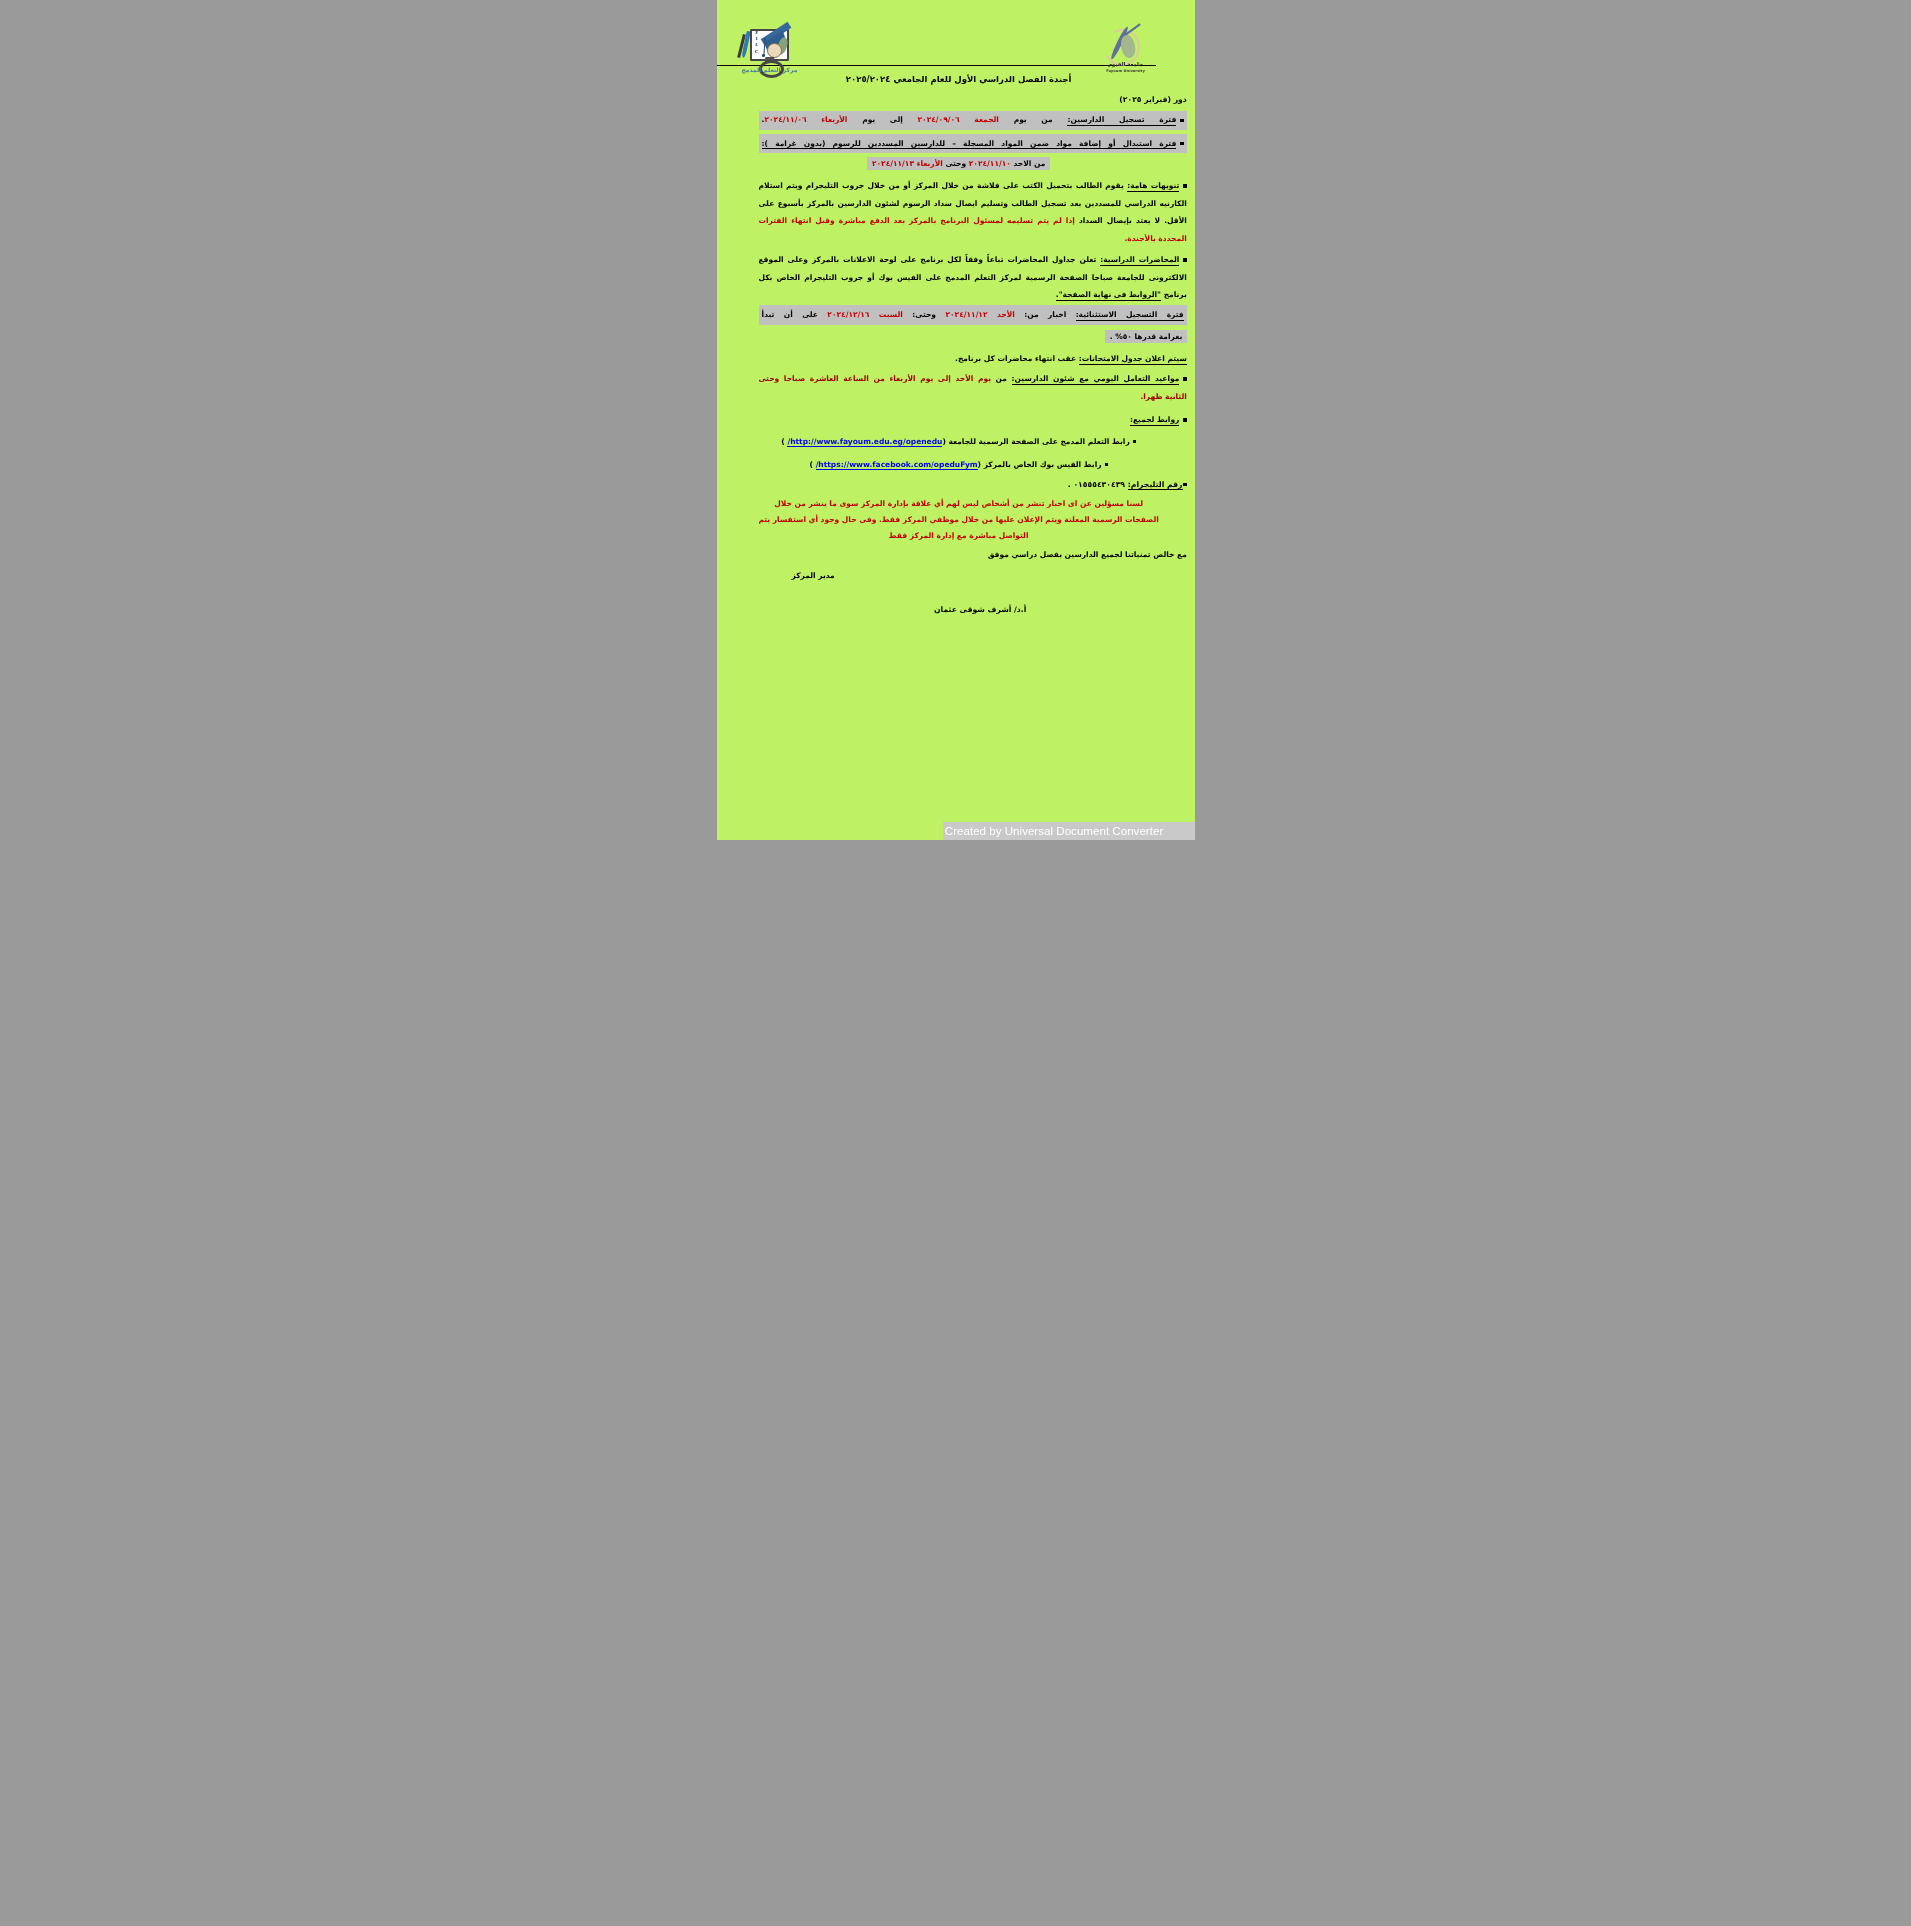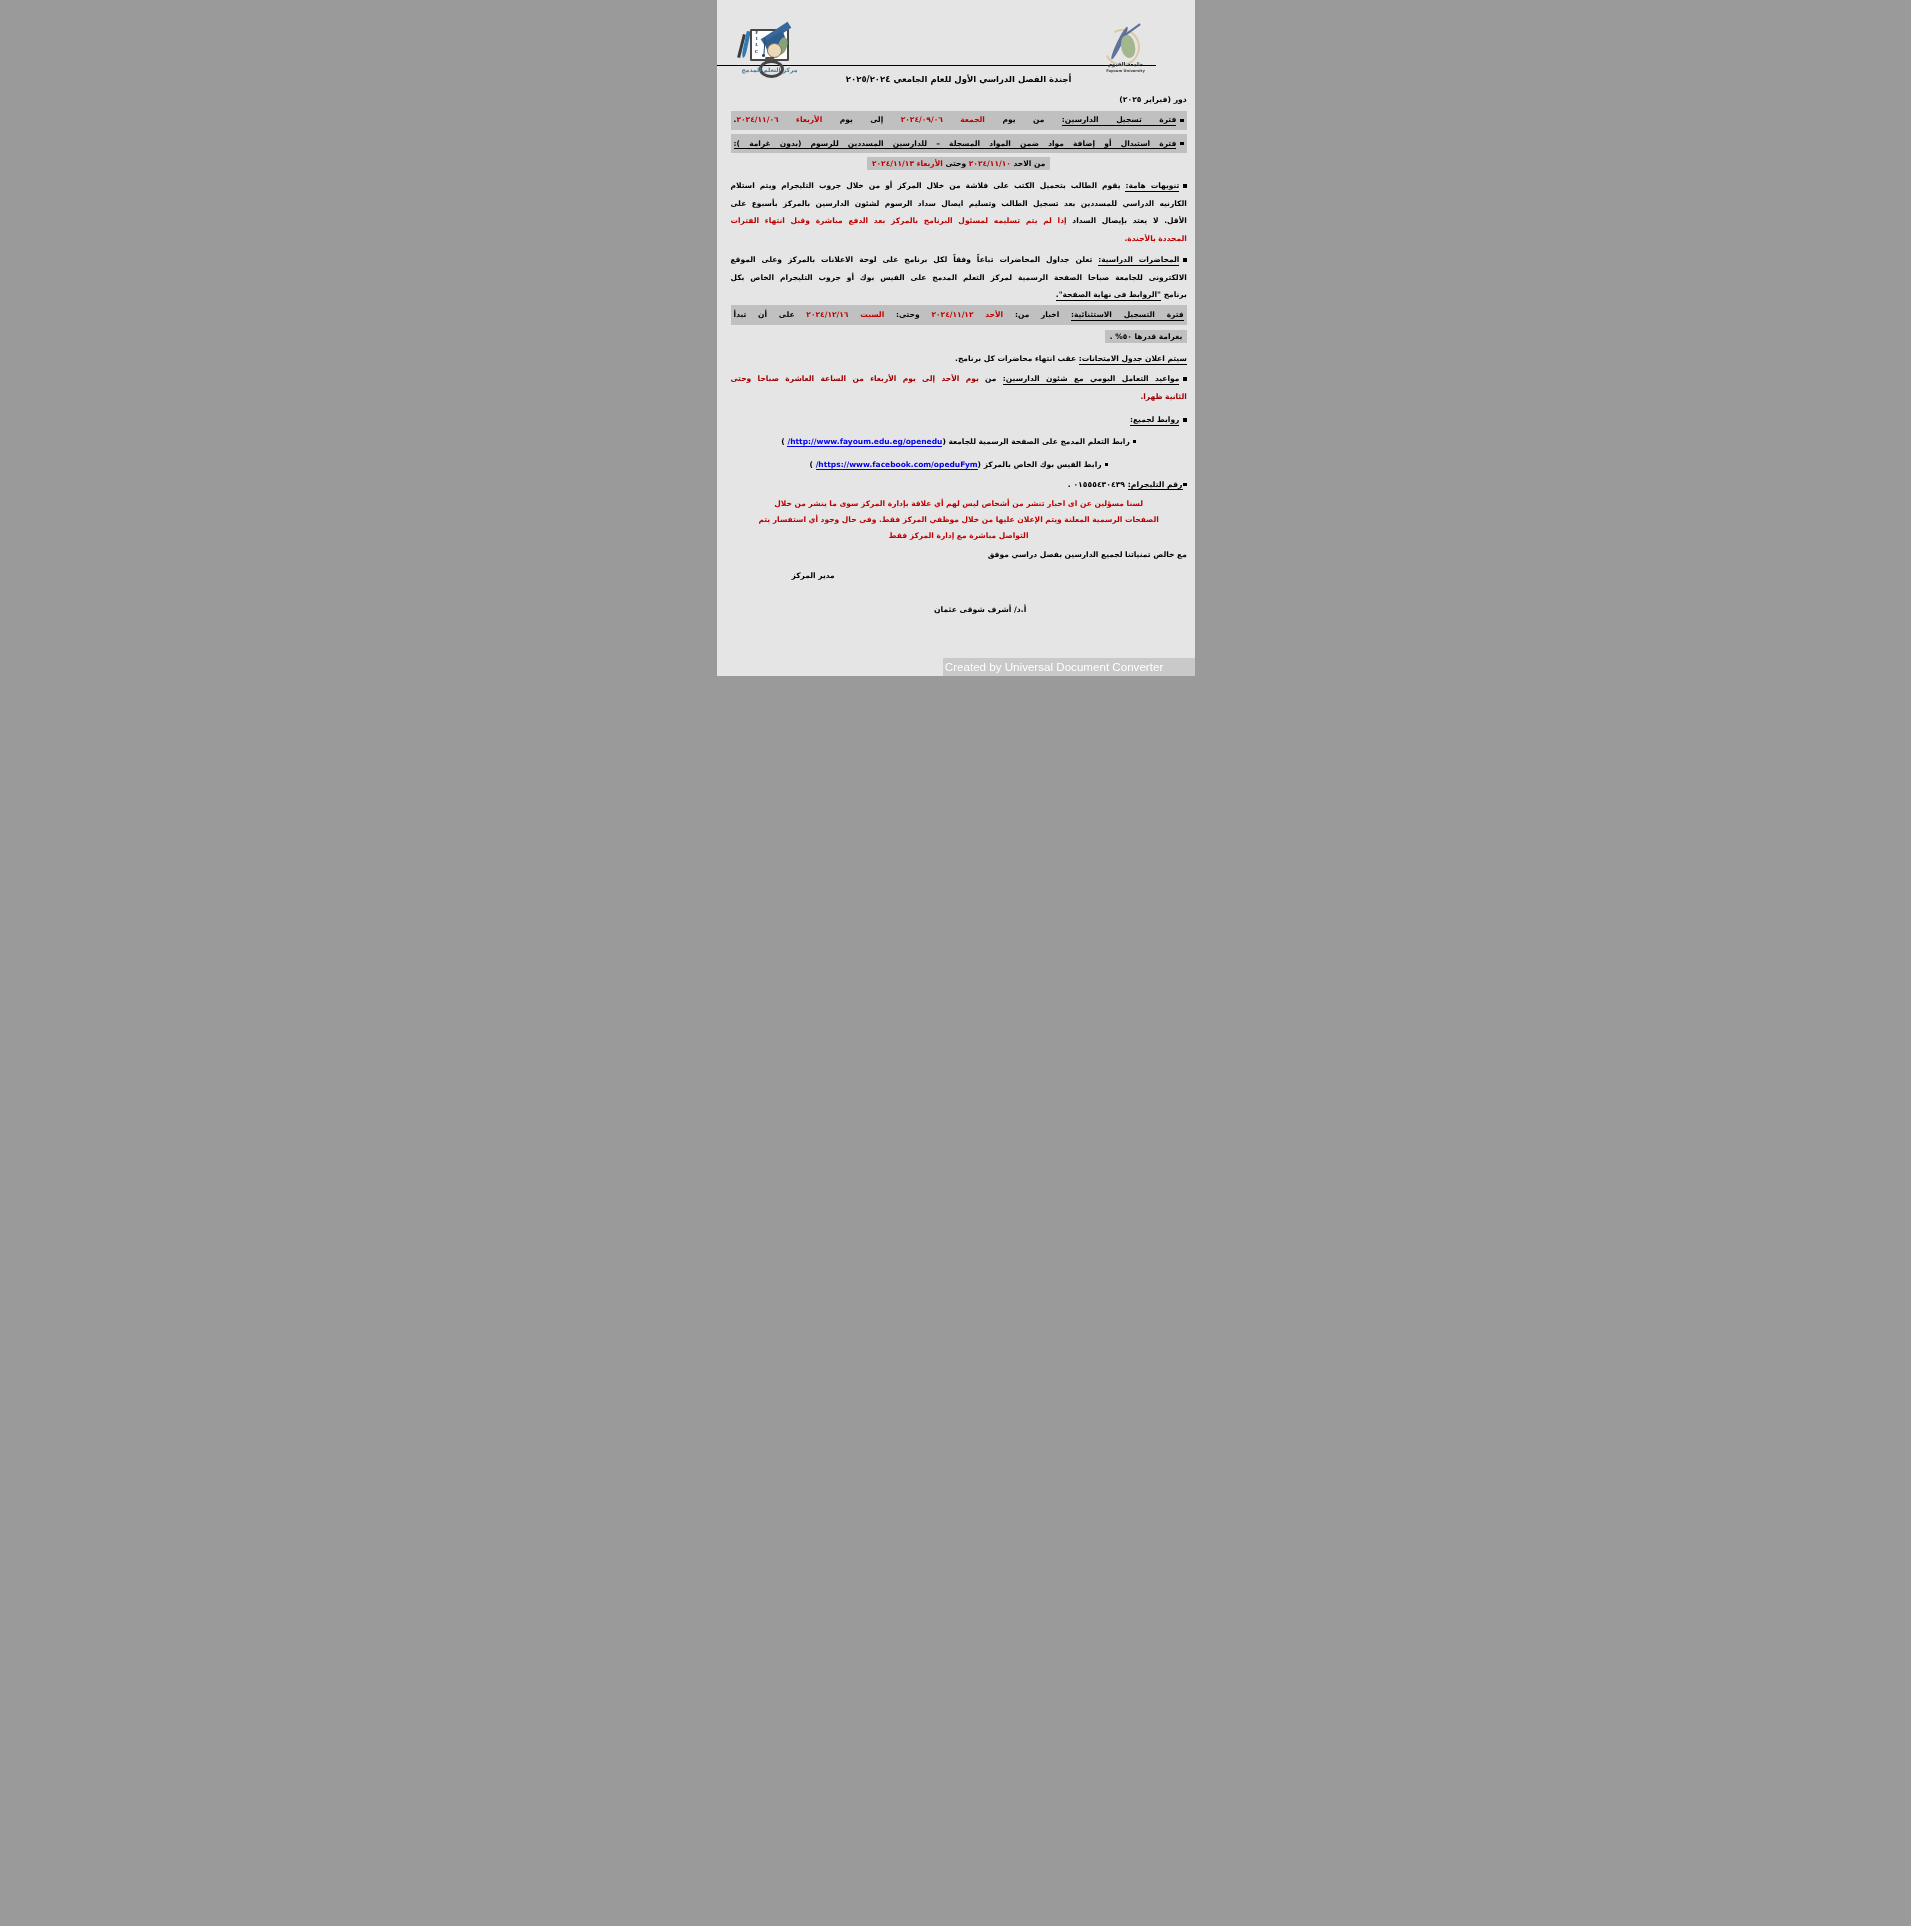--- a/index.html
+++ b/index.html
@@ -1,17 +1,17 @@
 <!DOCTYPE html>
 <html style="font-size:6.2px"><head>
 <meta charset="utf-8">
 <style>
   html,body{margin:0;padding:0;background:#9a9a9a;}
   .page{
-    position:relative;width:478px;height:676px;margin:0 auto;background:#e5e5e5;
+    position:relative;width:478px;height:840px;margin:0 auto;background:#bef264;
     font-family:"DejaVu Sans",sans-serif;font-weight:bold;color:#000;
     direction:rtl;overflow:hidden;box-sizing:border-box;padding:0 7.7px 0 14px;
   }
   
   .head-space{height:71px;}
   .hline{position:absolute;left:0;top:65px;width:439px;height:0.8px;background:#000;}
   .logo-filc{position:absolute;left:22.3px;top:28.5px;width:67px;height:37px;}
   .logo-filc *{position:absolute;}
   .pen-a{left:0.8px;top:5.4px;width:3.1px;height:24px;background:#3c3c3c;transform:rotate(14deg);}
   .pen-b{left:5.4px;top:2.7px;width:4.2px;height:27px;background:#2e7bb5;border-radius:0.8px 0.8px 50% 50%/0.8px 0.8px 30% 30%;transform:rotate(12deg);}
@@ -31,21 +31,21 @@
   .fay-arc{left:4.6px;top:3.1px;width:32px;height:33px;border:2.7px solid #dcc9a4;border-left-color:transparent;border-radius:50%;transform:rotate(18deg);}
   .fay-blue{left:17px;top:-0.8px;width:5px;height:36px;background:#62719b;border-radius:50%/45%;transform:rotate(26deg);}
   .fay-blue2{left:22.3px;top:3.1px;width:20px;height:1.9px;background:#5d6d95;transform:rotate(-36deg);}
   .fay-green{left:21.6px;top:9.2px;width:14px;height:23px;background:#a3b78f;border-radius:60% 40% 55% 45%;transform:rotate(-16deg);}
   .fay-ar{left:1.5px;top:35px;width:49px;text-align:center;font-size:5.4px;color:#2b2b2b;}
   .fay-en{left:1.5px;top:43px;width:49px;text-align:center;font-size:3.7px;color:#3c3c3c;font-weight:bold;}
   
   .t1{text-align:center;font-size:8.5px;line-height:11.6px;margin-top:2.7px;}
   .t2{text-align:right;font-size:7.7px;line-height:10.8px;margin-top:10px;}
   .bl{font-size:7.5px;line-height:17.7px;text-align:right;}
-  .jfull{text-align:justify;text-align-last:justify;}
+  .jfull{text-align:justify;text-align-last:justify;margin-left:28px;}
   .grayblock{background:#c0c0c0;padding:0.8px 3.1px;}
   .grayline{background:#c0c0c0;padding:1.9px 4.6px;}
   .c{text-align:center;}
   .red{color:#c00000;}
   .dred{color:#a00000;}
   .u{border-bottom:1px solid currentColor;padding-bottom:0.8px;}
   .sq{display:inline-block;width:3.5px;height:3.5px;background:#000;vertical-align:middle;margin-left:3.9px;}
   .sq.small{width:3.1px;height:3.1px;margin-left:3.1px;}
   .sq.tight{margin-left:0.8px;}
   .link{color:#0000ee;border-bottom:1.2px solid #0000ee;text-decoration:none;}

